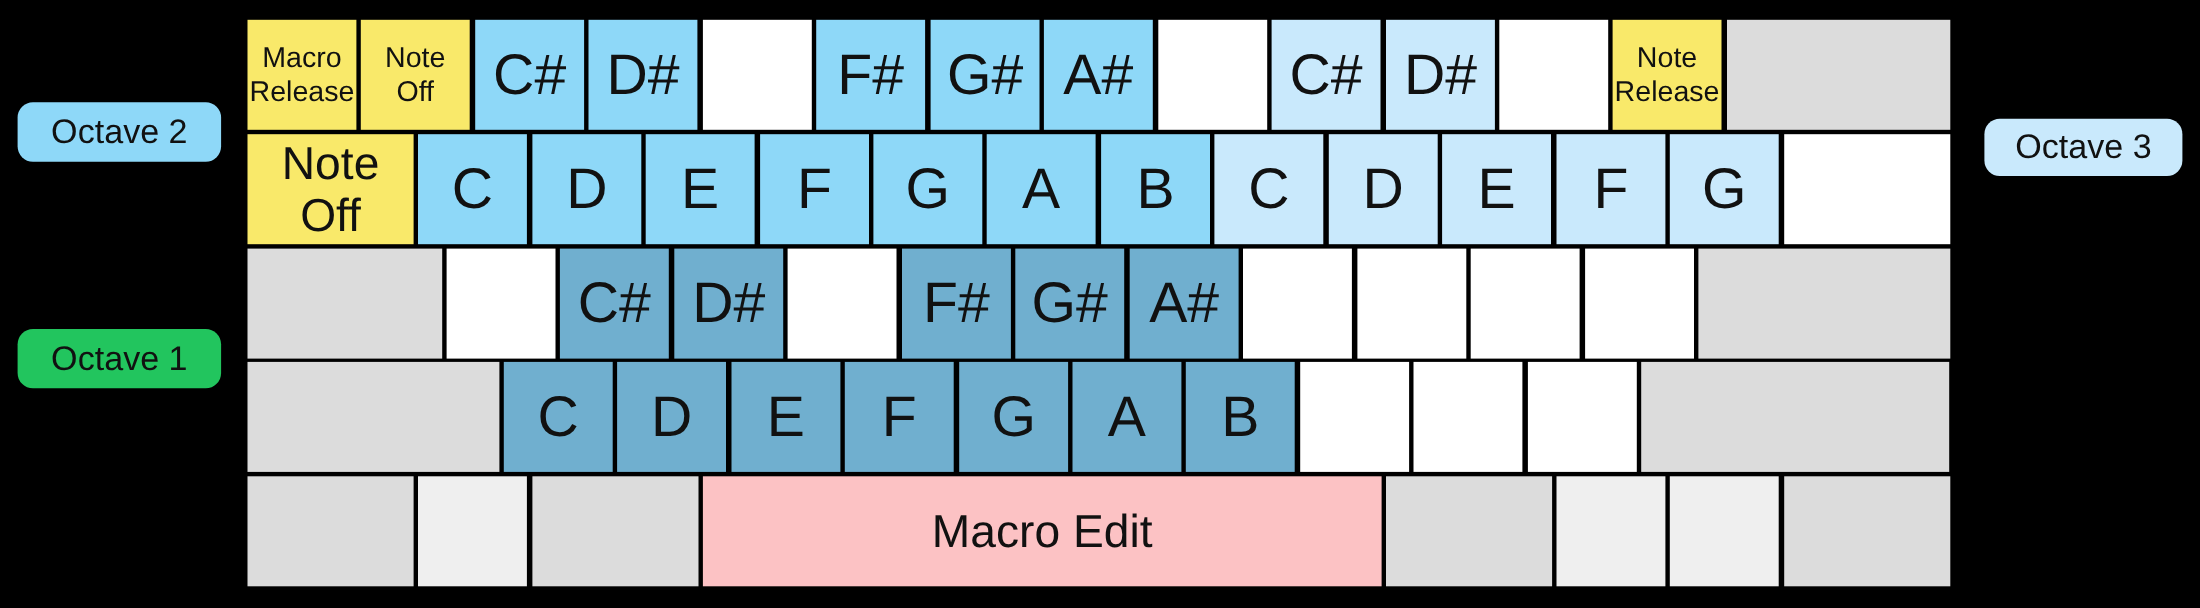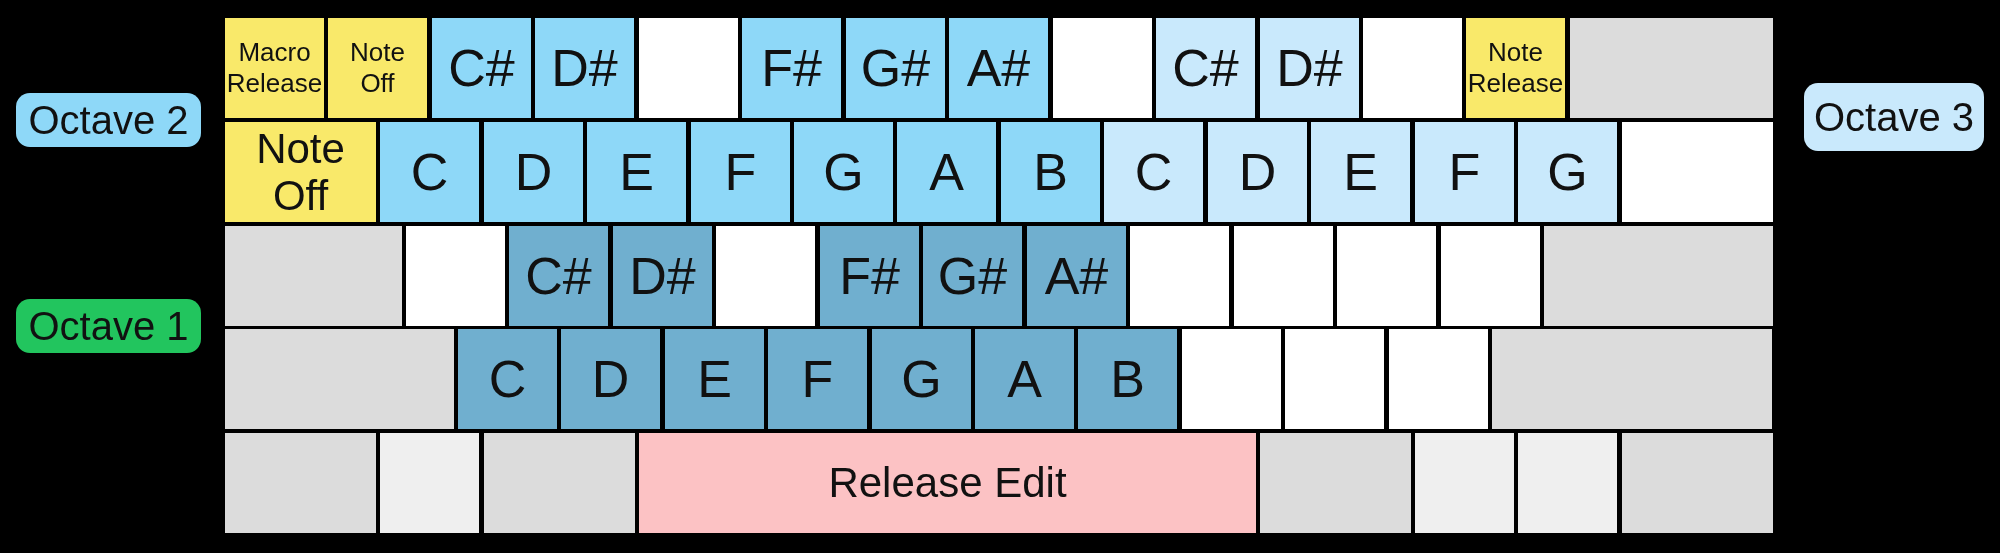--- a/index.html
+++ b/index.html
@@ -25,28 +25,28 @@
     box-sizing: border-box;
   }
   .key.size-small  { font-size: 26px; line-height: 1.18; }
   .key.size-medium { font-size: 42px; line-height: 1.12; }
   .pill {
     position: absolute;
     display: flex;
     align-items: center;
     justify-content: center;
     color: #111;
-    font-size: 40px;
+    font-size: 31px;
     border-radius: 14px;
     padding: 0 6px;
     box-sizing: border-box;
   }
   .pill-octave2 { left: 16px;  top: 93px;  width: 185px; height: 54px; }
   .pill-octave1 { left: 16px;  top: 299px; width: 185px; height: 54px; }
-  .pill-octave3 { left: 1804px; top: 83px; width: 180px; height: 68px; }
+  .pill-octave3 { left: 1804px; top: 108px; width: 180px; height: 52px; }
 </style>
 </head>
 <body>
 
 <div class="stage">
   <div class="pill pill-octave2" style="background: rgb(142, 216, 248);">Octave 2</div>
   <div class="pill pill-octave1" style="background: #22c55e;">Octave 1</div>
   <div class="pill pill-octave3" style="background: rgb(201, 233, 252);">Octave 3</div>
   <div id="keyboard">
       <div class="key size-small" style="left: 225px; top: 18px; width: 99px; height: 100px; background: rgb(249, 233, 106);">Macro
@@ -102,19 +102,19 @@
       <div class="key" style="left: 872px; top: 329px; width: 99px; height: 100px; background: rgb(112, 175, 207);">G</div>
       <div class="key" style="left: 975px; top: 329px; width: 99px; height: 100px; background: rgb(112, 175, 207);">A</div>
       <div class="key" style="left: 1078px; top: 329px; width: 99px; height: 100px; background: rgb(112, 175, 207);">B</div>
       <div class="key" style="left: 1182px; top: 329px; width: 99px; height: 100px; background: rgb(255, 255, 255);"></div>
       <div class="key" style="left: 1285px; top: 329px; width: 99px; height: 100px; background: rgb(255, 255, 255);"></div>
       <div class="key" style="left: 1389px; top: 329px; width: 99px; height: 100px; background: rgb(255, 255, 255);"></div>
       <div class="key" style="left: 1492px; top: 329px; width: 280px; height: 100px; background: rgb(220, 220, 220);"></div>
       <div class="key" style="left: 225px; top: 433px; width: 151px; height: 100px; background: rgb(220, 220, 220);"></div>
       <div class="key" style="left: 380px; top: 433px; width: 99px; height: 100px; background: rgb(239, 239, 239);"></div>
       <div class="key" style="left: 484px; top: 433px; width: 151px; height: 100px; background: rgb(220, 220, 220);"></div>
-      <div class="key size-medium" style="left: 639px; top: 433px; width: 617px; height: 100px; background: rgb(252, 194, 196);">Release Edit</div>
+      <div class="key size-medium" style="left: 639px; top: 433px; width: 617px; height: 100px; background: rgb(252, 194, 196);">Macro Edit</div>
       <div class="key" style="left: 1260px; top: 433px; width: 151px; height: 100px; background: rgb(220, 220, 220);"></div>
       <div class="key" style="left: 1415px; top: 433px; width: 99px; height: 100px; background: rgb(239, 239, 239);"></div>
       <div class="key" style="left: 1518px; top: 433px; width: 99px; height: 100px; background: rgb(239, 239, 239);"></div>
       <div class="key" style="left: 1622px; top: 433px; width: 151px; height: 100px; background: rgb(220, 220, 220);"></div>
     </div>
 </div>
 
 </body></html>

